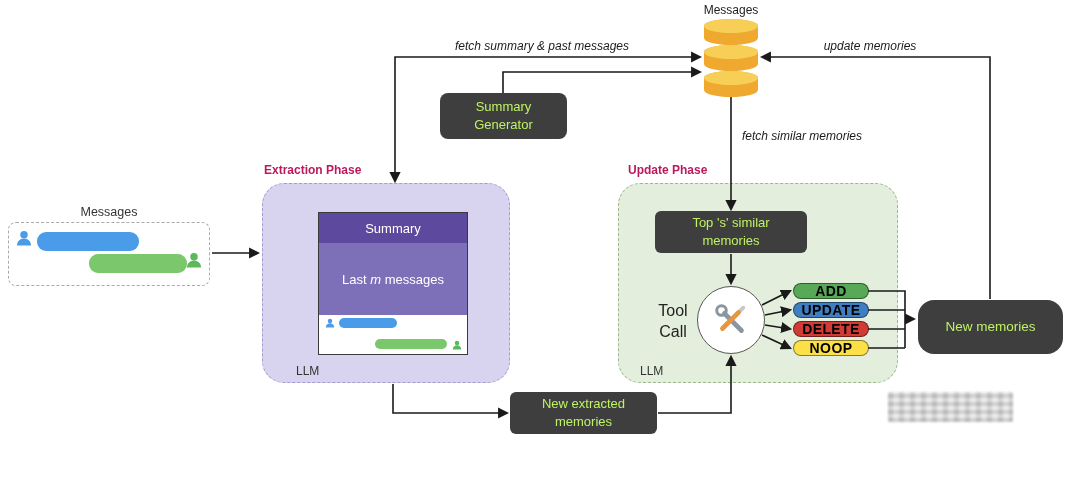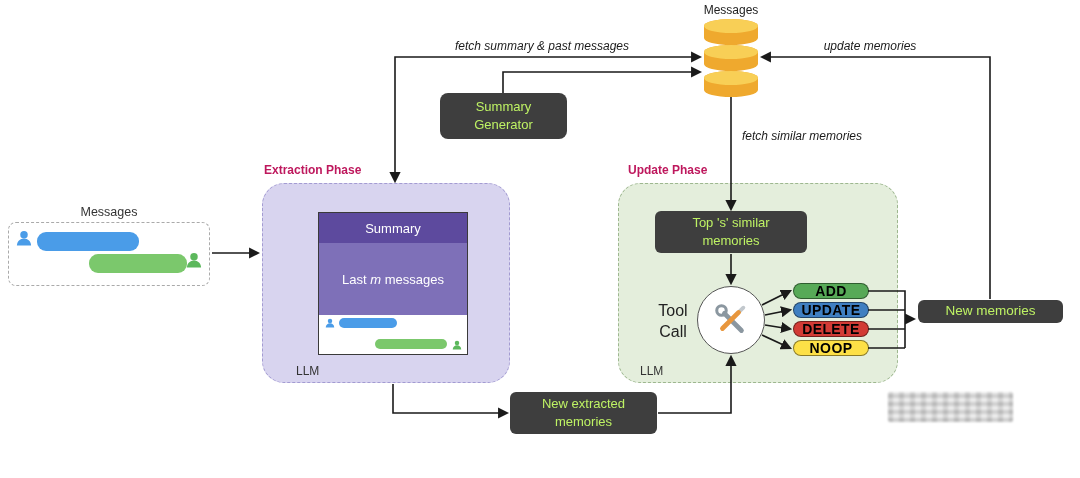--- a/index.html
+++ b/index.html
@@ -184,15 +184,15 @@
     </g>
   </svg>
 </div>
 
 <div class="action-box" id="action-0" style="background: rgb(87, 169, 87);">ADD</div>
 <div class="action-box" id="action-1" style="background: rgb(63, 127, 193);">UPDATE</div>
 <div class="action-box" id="action-2" style="background: rgb(210, 59, 53);">DELETE</div>
 <div class="action-box" id="action-3" style="background: #fde047;">NOOP</div>
 
 <div class="dark-box" style="left:510px; top:392px; width:147px; height:42px; border-radius:6px;">New extracted memories</div>
-<div class="dark-box" style="left:918px; top:300px; width:145px; height:23px; border-radius:6px; font-size:13.5px;">New memories</div>
+<div class="dark-box" style="left:918px; top:300px; width:145px; height:54px; border-radius:16px; font-size:13.5px;">New memories</div>
 
 <div class="abs" id="watermark"></div>
 
 </body></html>

